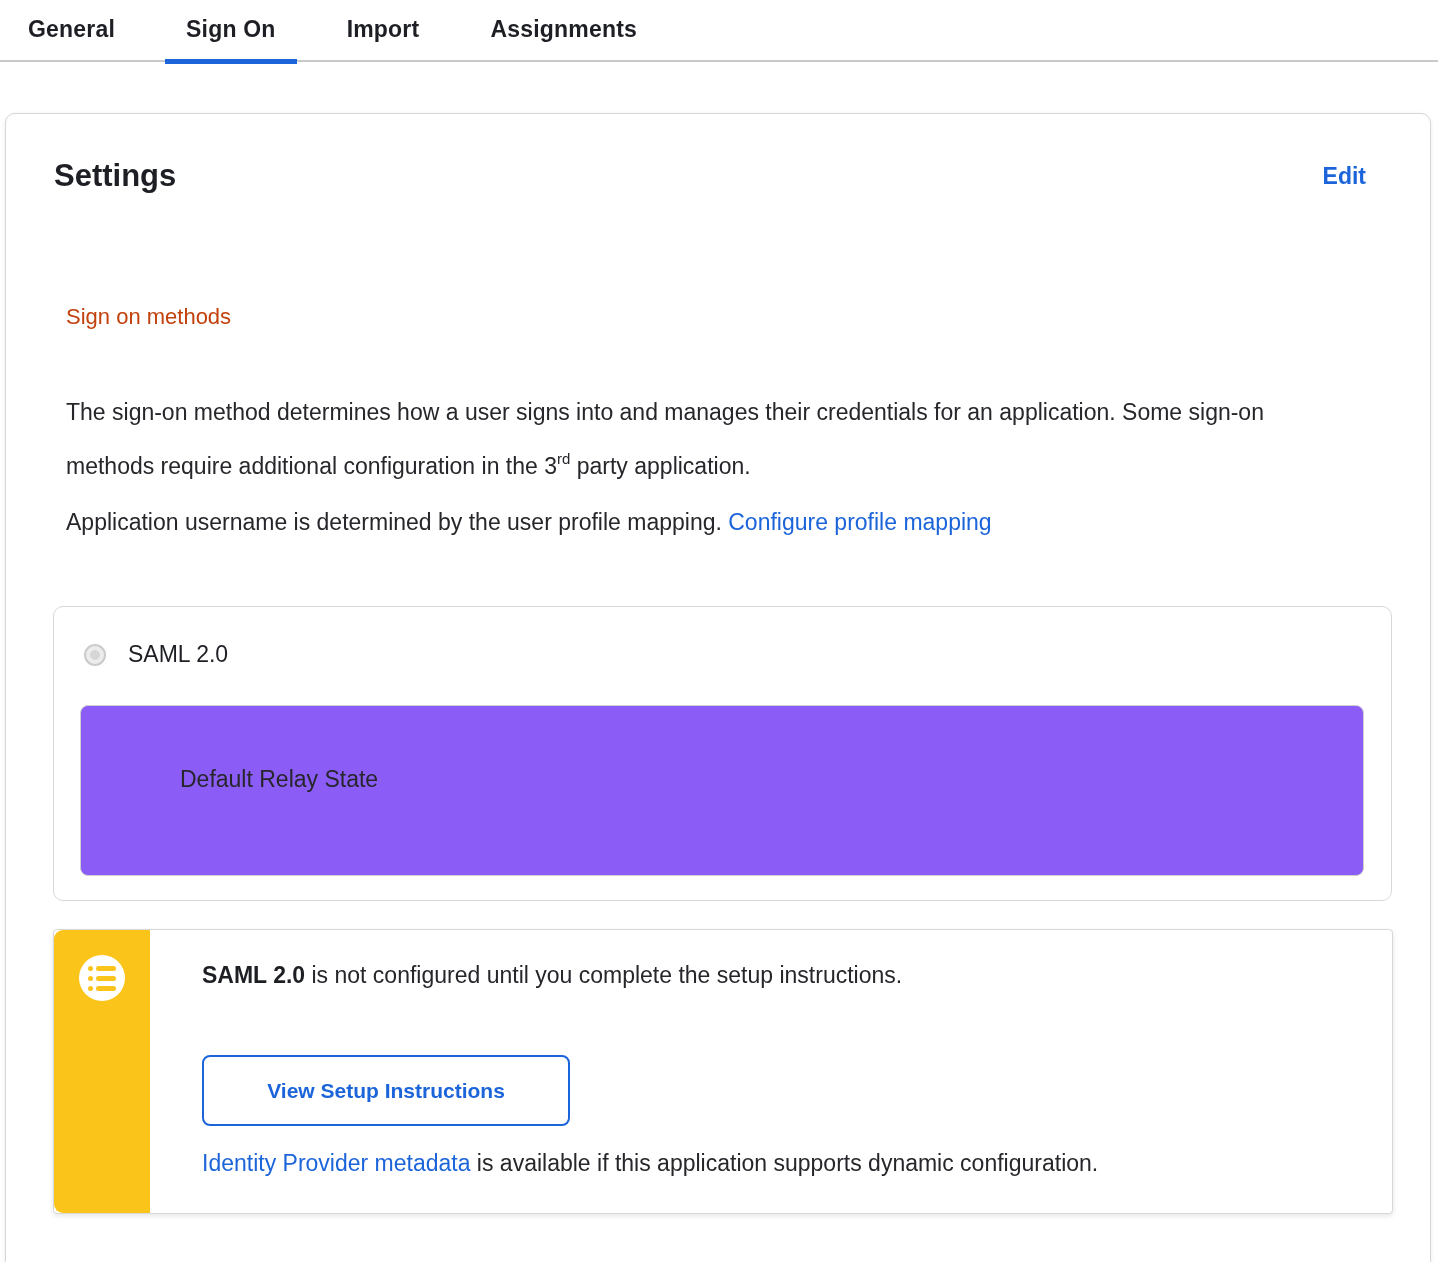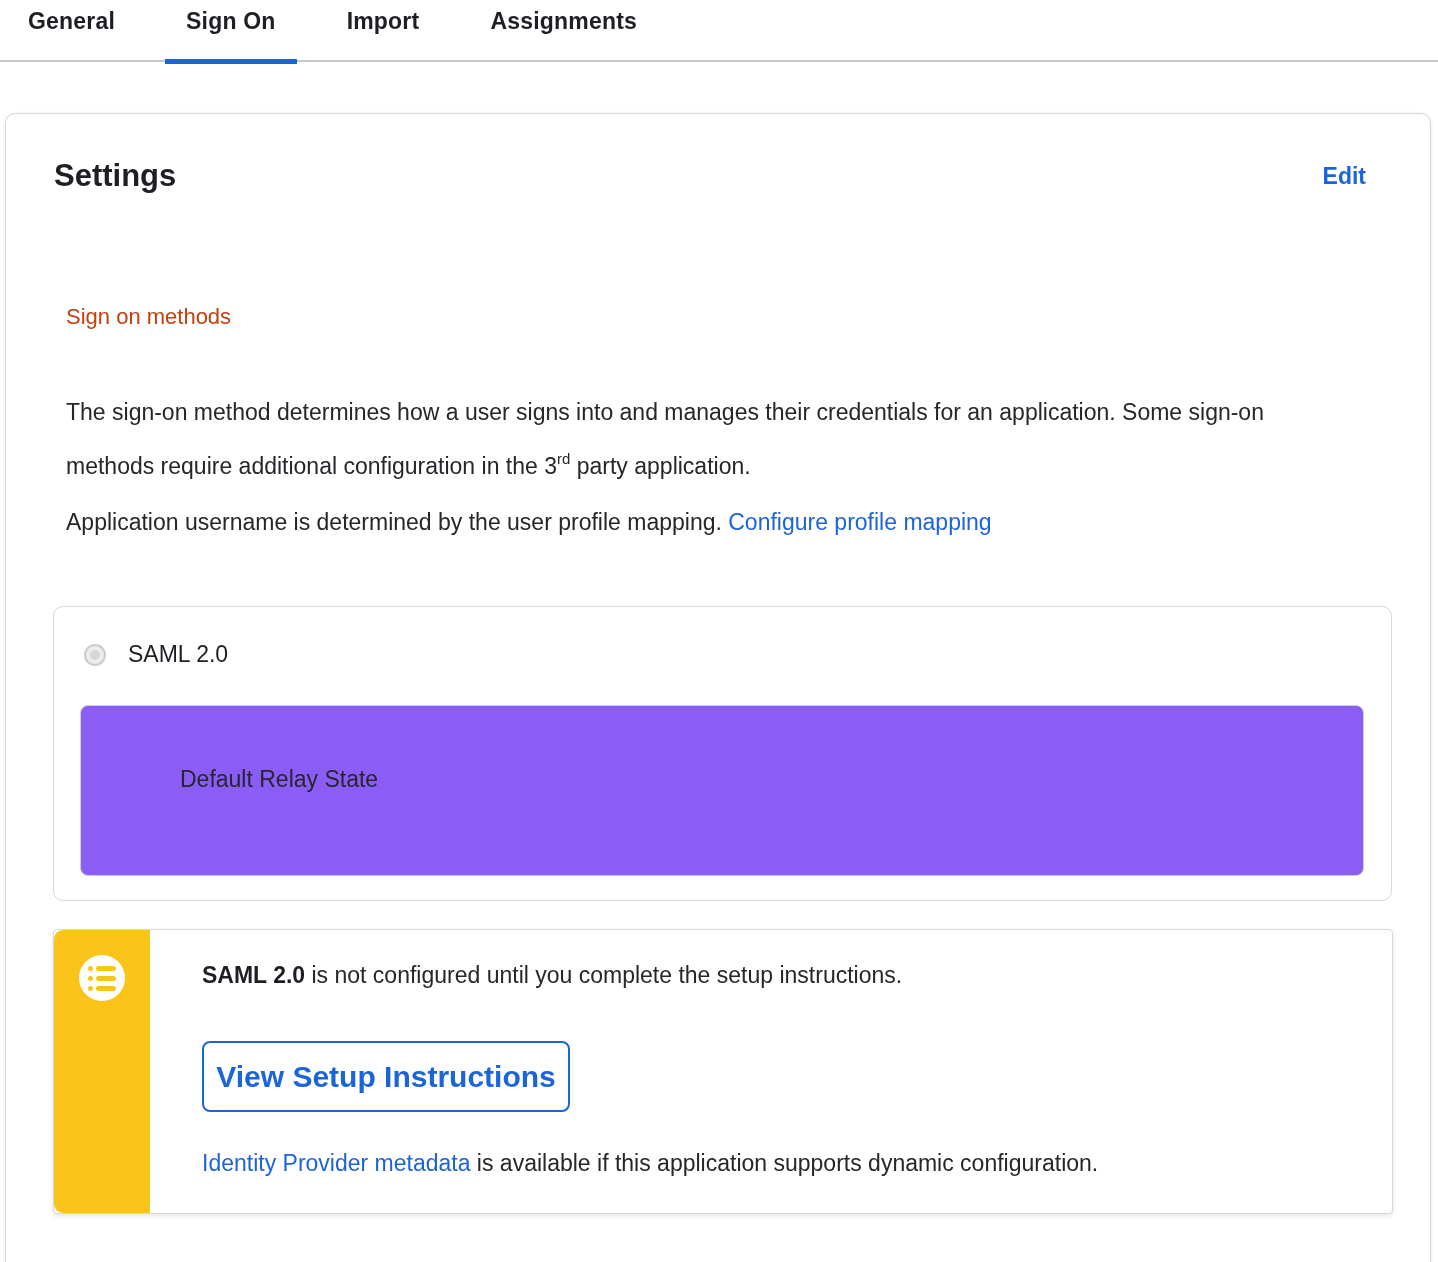--- a/index.html
+++ b/index.html
@@ -5,21 +5,21 @@
   * { margin:0; padding:0; box-sizing:border-box; }
   html,body { background:#fff; }
   body { font-family:"Liberation Sans", sans-serif; color:#26262b; }
 
   .page { position:relative; width:1438px; height:1262px; background:#fff; overflow:hidden; }
 
   
   .tabbar { position:absolute; top:0; left:0; width:100%; height:62px;
             border-bottom:2px solid #c9c9c9; display:flex; padding-left:7px; }
   .tab { position:relative; font-size:23px; font-weight:700; color:#1d1f24;
-         padding:8px 21px 0 21px; margin-right:29px; cursor:pointer; letter-spacing:.2px; }
+         padding:16px 21px 0 21px; margin-right:29px; cursor:pointer; letter-spacing:.2px; }
   .tab.active::after { content:""; position:absolute; left:0; right:0; bottom:-4px;
          height:5px; background:#1c64d9; }
 
   
   .card { position:absolute; left:5px; top:113px; width:1426px; height:1170px;
           background:#fff; border:1px solid #d7d7d7; border-radius:10px;
           box-shadow:0 1px 4px rgba(0,0,0,.08); }
 
   .card h1 { position:absolute; left:48px; top:44px; font-size:31px; font-weight:700; color:#1d1f24; }
   .edit-link { position:absolute; right:64px; top:49px; font-size:23px; font-weight:700;
@@ -55,23 +55,23 @@
   .banner-icon { width:46px; height:46px; border-radius:50%; background:#fff;
                  display:flex; flex-direction:column; justify-content:center; gap:5px;
                  padding-left:9px; }
   .icon-row { display:flex; align-items:center; gap:3px; }
   .icon-dot { width:5px; height:5px; border-radius:50%; background:#fac41a; }
   .icon-bar { width:20px; height:5px; border-radius:3px; background:#fac41a; }
 
   .banner-content { position:relative; flex:1; }
   .banner-text { position:absolute; left:52px; top:30px; font-size:23px; line-height:30px; }
   .banner-text strong { font-weight:700; color:#1d1f24; }
-  .setup-btn { position:absolute; left:52px; top:111px; width:368px; height:71px;
+  .setup-btn { position:absolute; left:52px; top:125px; width:368px; height:71px;
                background:#fff; border:2px solid #1c64d9; border-radius:8px;
-               color:#1c64d9; font-size:30px; font-weight:700;
+               color:#1c64d9; font-size:21px; font-weight:700;
                font-family:"Liberation Sans", sans-serif; cursor:pointer; }
   .metadata-line { position:absolute; left:52px; top:218px; font-size:23px; line-height:30px; width:1200px; }
 </style>
 </head>
 <body>
 
 <div class="page">
 
   <nav class="tabbar">
     <div class="tab">General</div>

